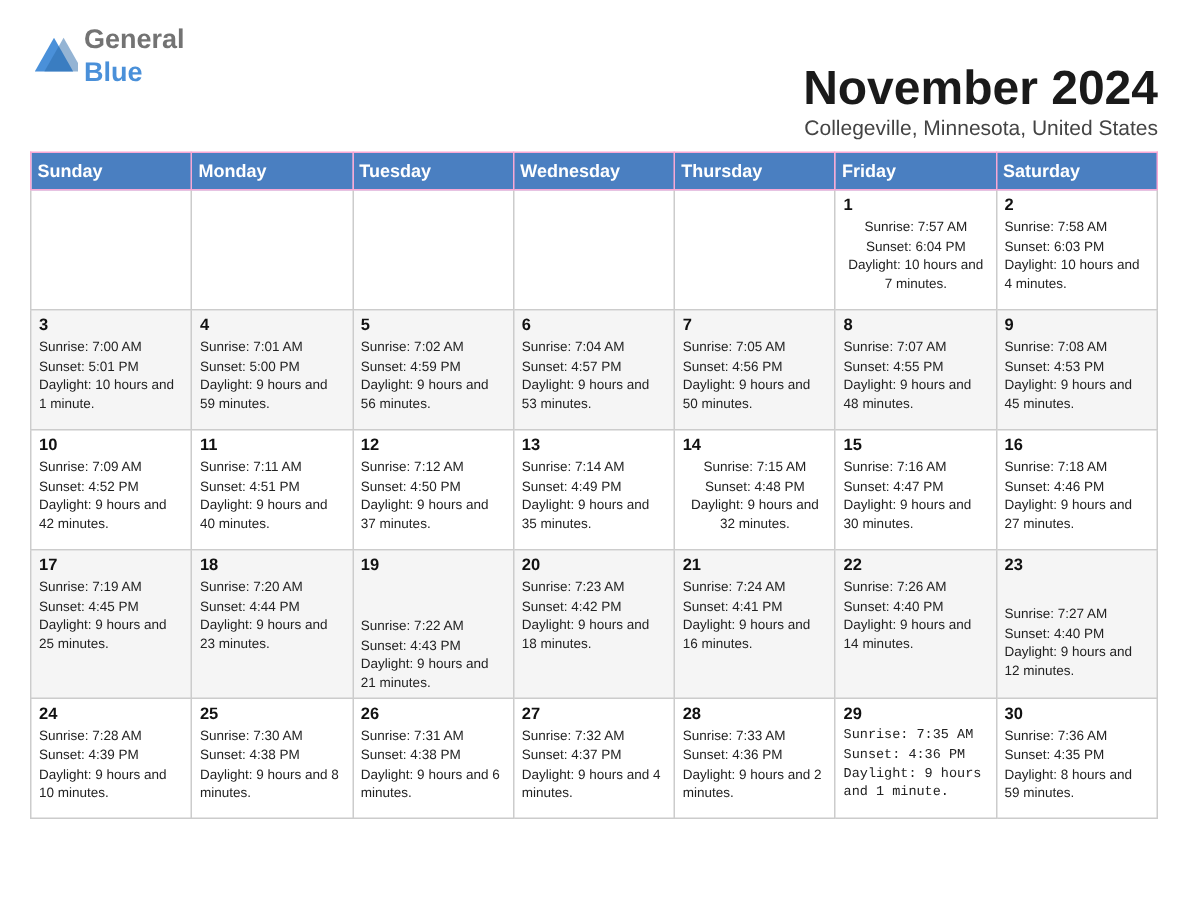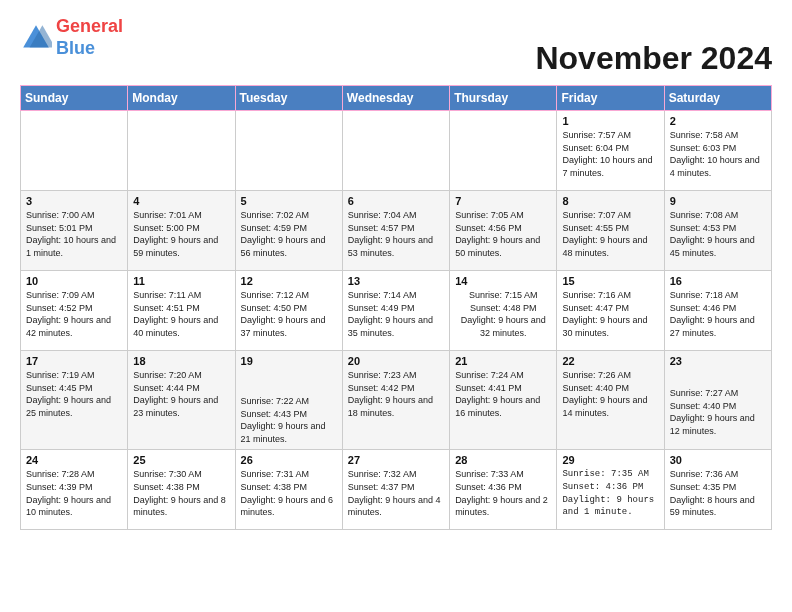--- a/index.html
+++ b/index.html
@@ -21,21 +21,21 @@
       align-items: center;
       gap: 4px;
     }
     .logo-text {
       font-size: 18px;
       font-weight: bold;
       color: #1a1a1a;
       line-height: 1.2;
     }
     .logo-text span {
-      color: #ef4444;
+      color: #737373;
     }
     .logo-icon {
       width: 32px;
       height: 32px;
     }
     .title-area {
       text-align: right;
     }
     .month-title {
       font-size: 32px;
@@ -96,20 +96,21 @@
       <polygon points="20,4 36,32 4,32" fill="#4a90d9"></polygon>
       <polygon points="28,4 44,32 12,32" fill="#2a6aaa" opacity="0.5"></polygon>
     </svg>
     <div class="logo-text">
       <div><span>General</span></div>
       <div><span style="color:#4a90d9">Blue</span></div>
     </div>
   </div>
   <div class="title-area">
     <div class="month-title">November 2024</div>
+    <div class="location">Collegeville, Minnesota, United States</div>
   </div>
 </div>
 
 <table>
   <thead>
     <tr>
     <th>Sunday</th>
         <th>Monday</th>
         <th>Tuesday</th>
         <th>Wednesday</th>
@@ -120,21 +121,21 @@
   </thead>
   <tbody id="calendar-body">
   <tr>
         <td class="empty-cell"></td>
         <td class="empty-cell"></td>
         <td class="empty-cell"></td>
         <td class="empty-cell"></td>
         <td class="empty-cell"></td>
         <td>
           <div class="day-number">1</div>
-          <div class="day-info" style="white-space: pre-line;">Sunrise: 7:57 AM
+          <div class="day-info" style="white-space: pre-line; text-align: center;">Sunrise: 7:57 AM
 Sunset: 6:04 PM
 Daylight: 10 hours and 7 minutes.</div>
         </td>
         <td>
           <div class="day-number">2</div>
           <div class="day-info" style="white-space: pre-line;">Sunrise: 7:58 AM
 Sunset: 6:03 PM
 Daylight: 10 hours and 4 minutes.</div>
         </td>
       </tr>

